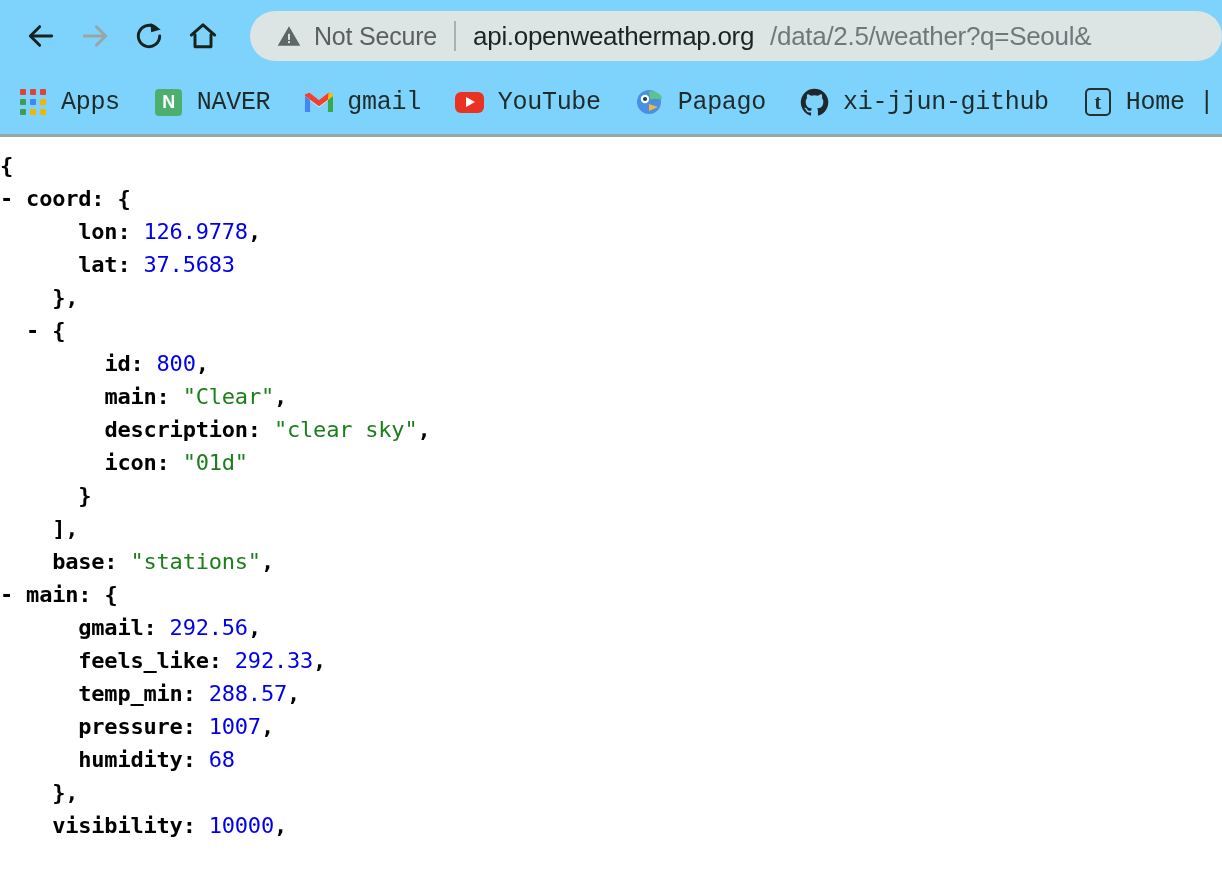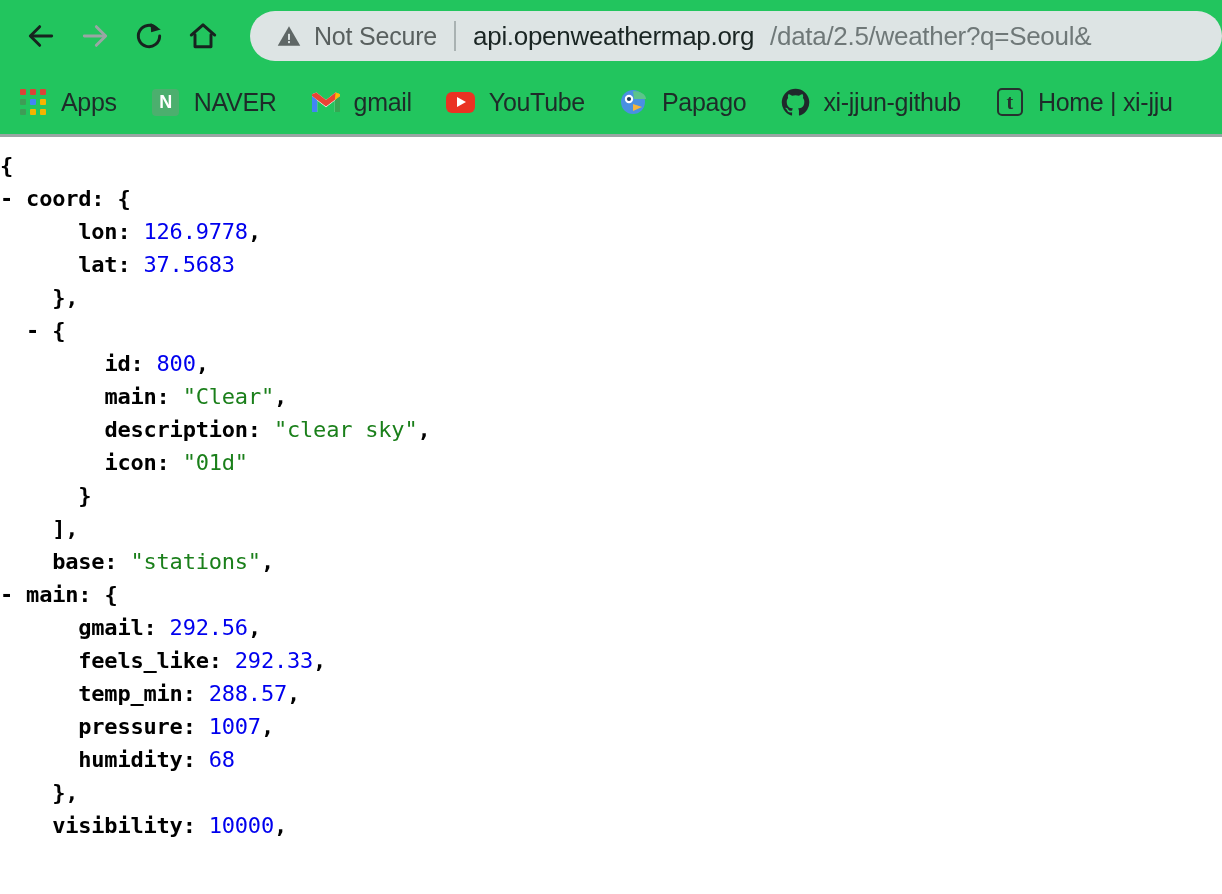--- a/index.html
+++ b/index.html
@@ -12,21 +12,21 @@
     height: 894px;
     overflow: hidden;
     font-family: "Liberation Sans", sans-serif;
   }
 
   
   .browser-chrome {
     position: relative;
     width: 1222px;
     height: 137px;
-    background: #22c55e;
+    background: #7dd3fc;
     overflow: hidden;
   }
   .toolbar {
     position: relative;
     height: 72px;
     display: flex;
     align-items: center;
     padding-left: 14px;
     box-sizing: border-box;
   }
@@ -112,21 +112,21 @@
     margin-right: 13px;
     display: flex;
     align-items: center;
     justify-content: center;
     position: relative;
   }
   .bm-label {
     font-size: 25px;
     color: #1e2b29;
     letter-spacing: -0.3px;
-    font-family: Liberation Sans, sans-serif;
+    font-family: Liberation Mono, monospace;
   }
 
   
   .apps-grid {
     width: 26px; height: 26px;
     display: grid;
     grid-template-columns: repeat(3, 6px);
     grid-template-rows: repeat(3, 6px);
     gap: 4px;
   }

